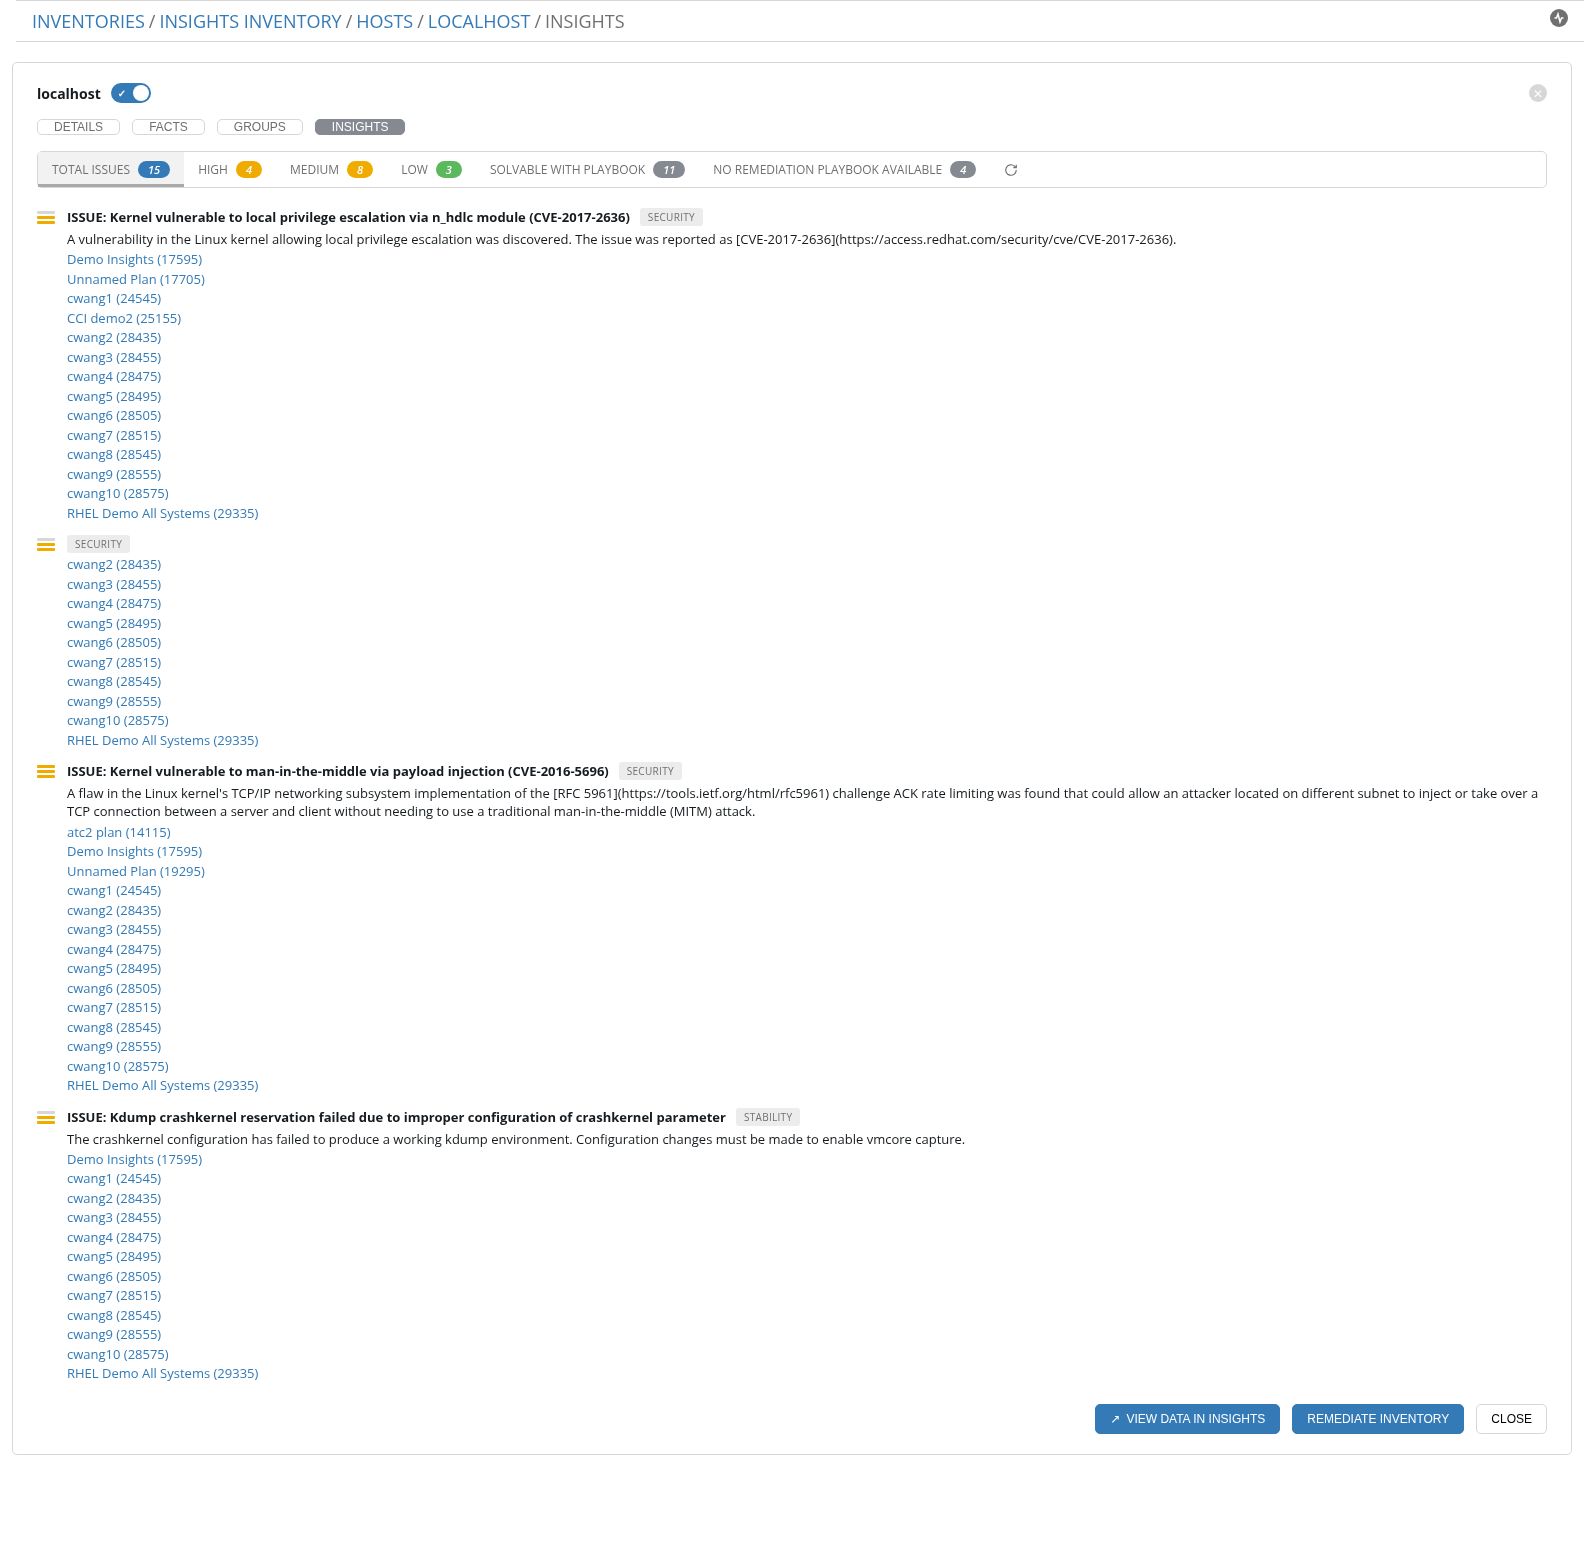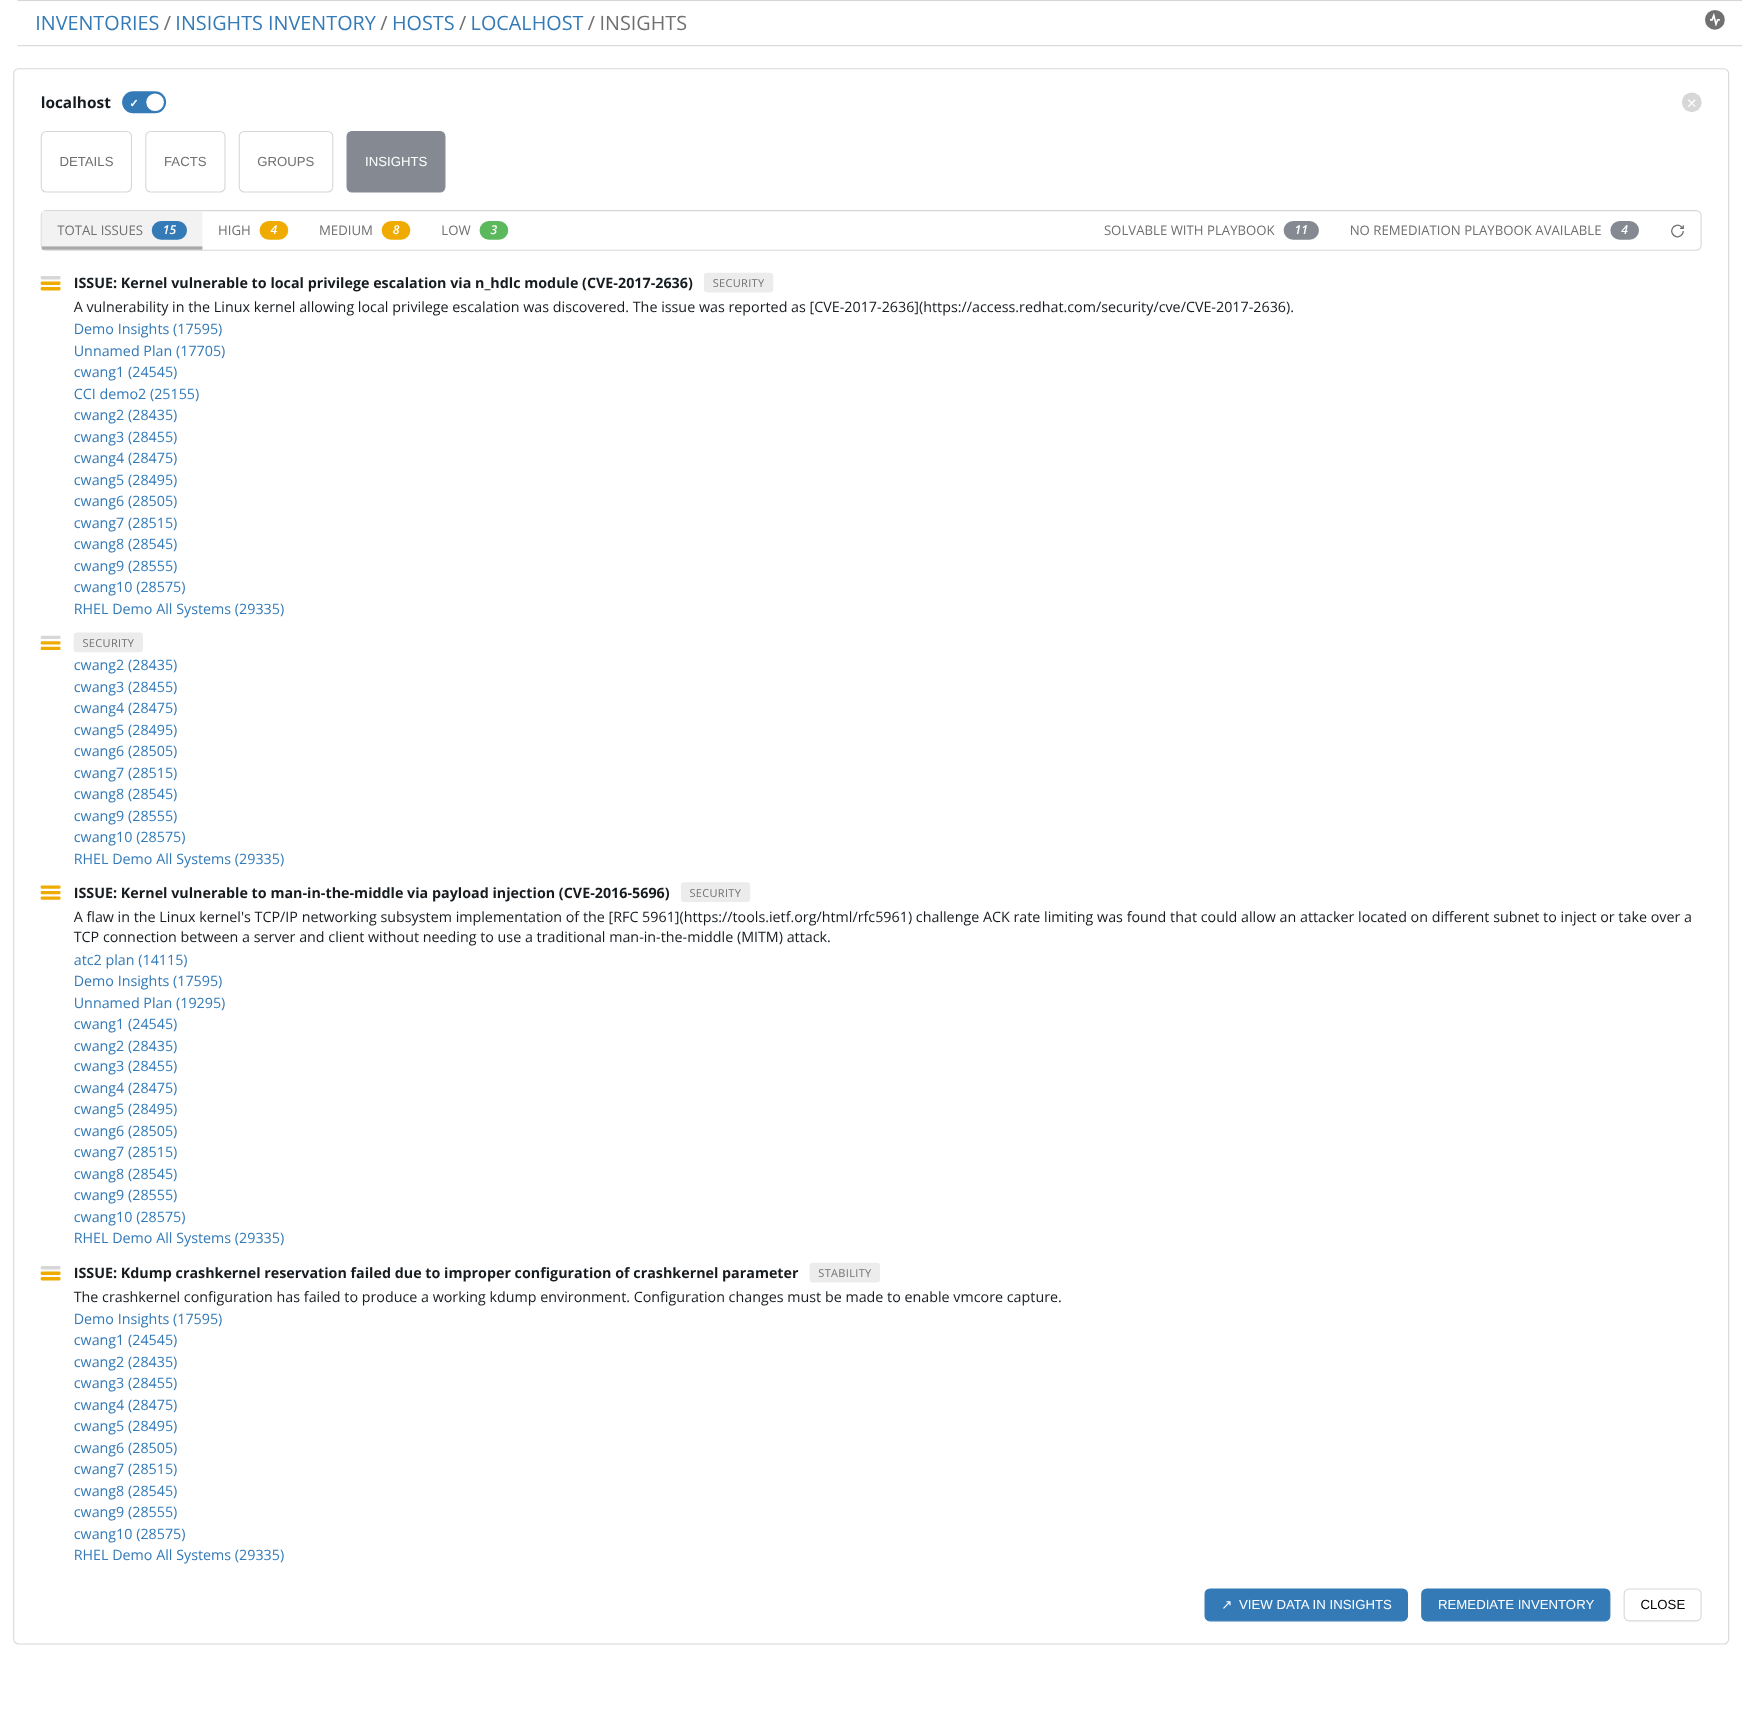--- a/index.html
+++ b/index.html
@@ -88,38 +88,38 @@
 }
 .nav-tabs {
   margin-top: 16px;
   display: flex;
   gap: 12px;
 }
 .nav-tabs button {
   background: #fff;
   border: 1px solid #d7d7d7;
   border-radius: 5px;
-  padding: 20px 16px;
+  padding: 0 16px;
   font-size: 12px;
   color: #707070;
   text-transform: uppercase;
   cursor: pointer;
 }
 .nav-tabs button.active {
   background: #848992;
   border-color: #848992;
   color: #fff;
 }
 .filter-bar {
   margin-top: 16px;
   border: 1px solid #d7d7d7;
   border-radius: 5px;
   display: flex;
   align-items: center;
-  justify-content: space-between;
+  justify-content: flex-start;
   font-size: 12px;
   color: #707070;
   text-transform: uppercase;
 }
 .filter-left, .filter-right {
   display: flex;
   align-items: stretch;
 }
 .filter-item {
   padding: 9px 14px;

